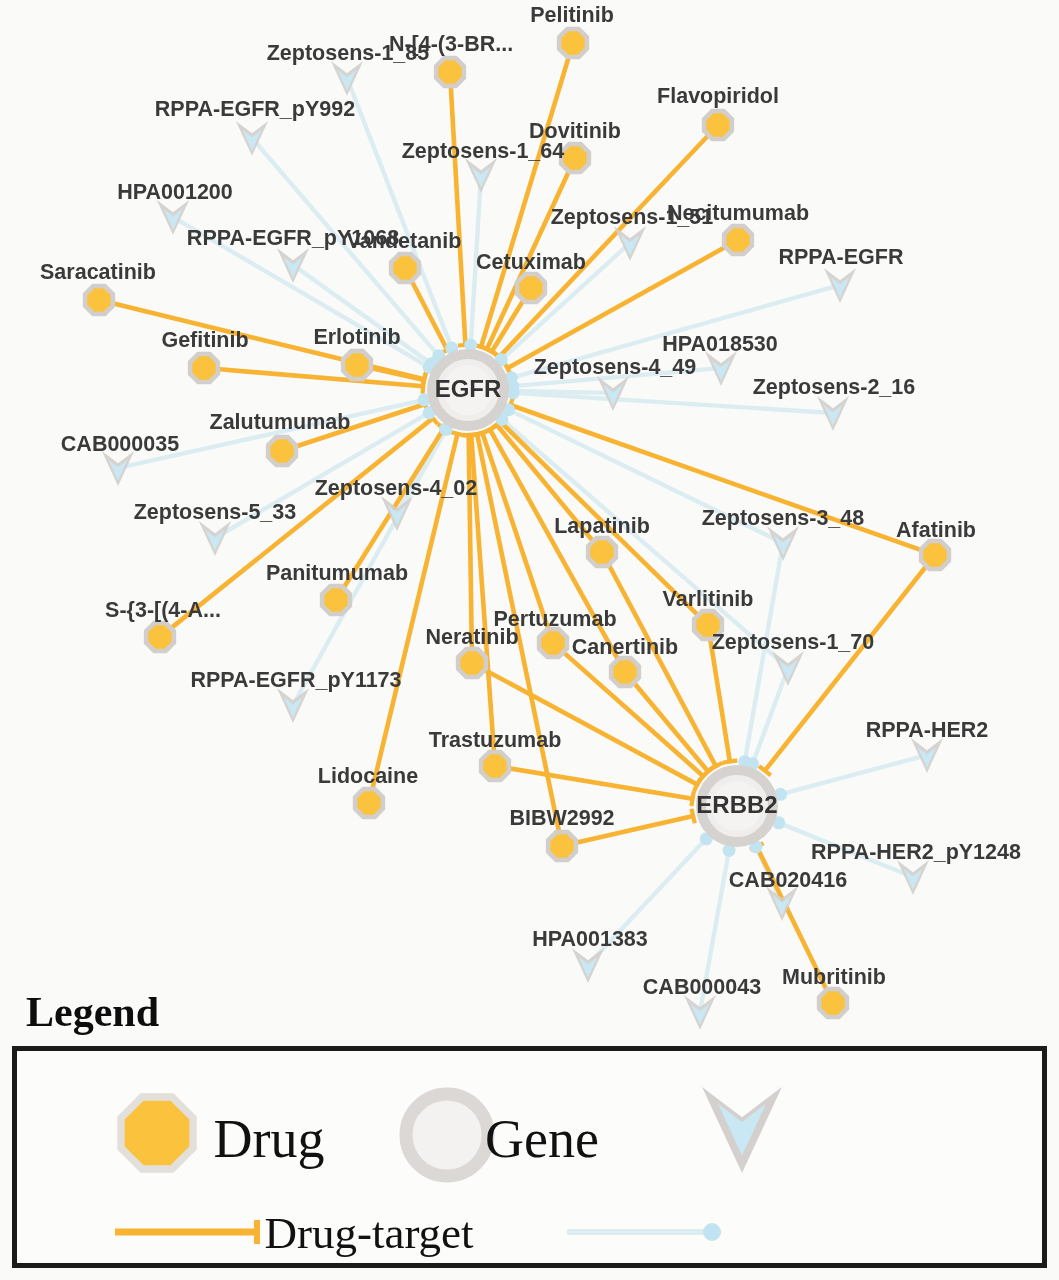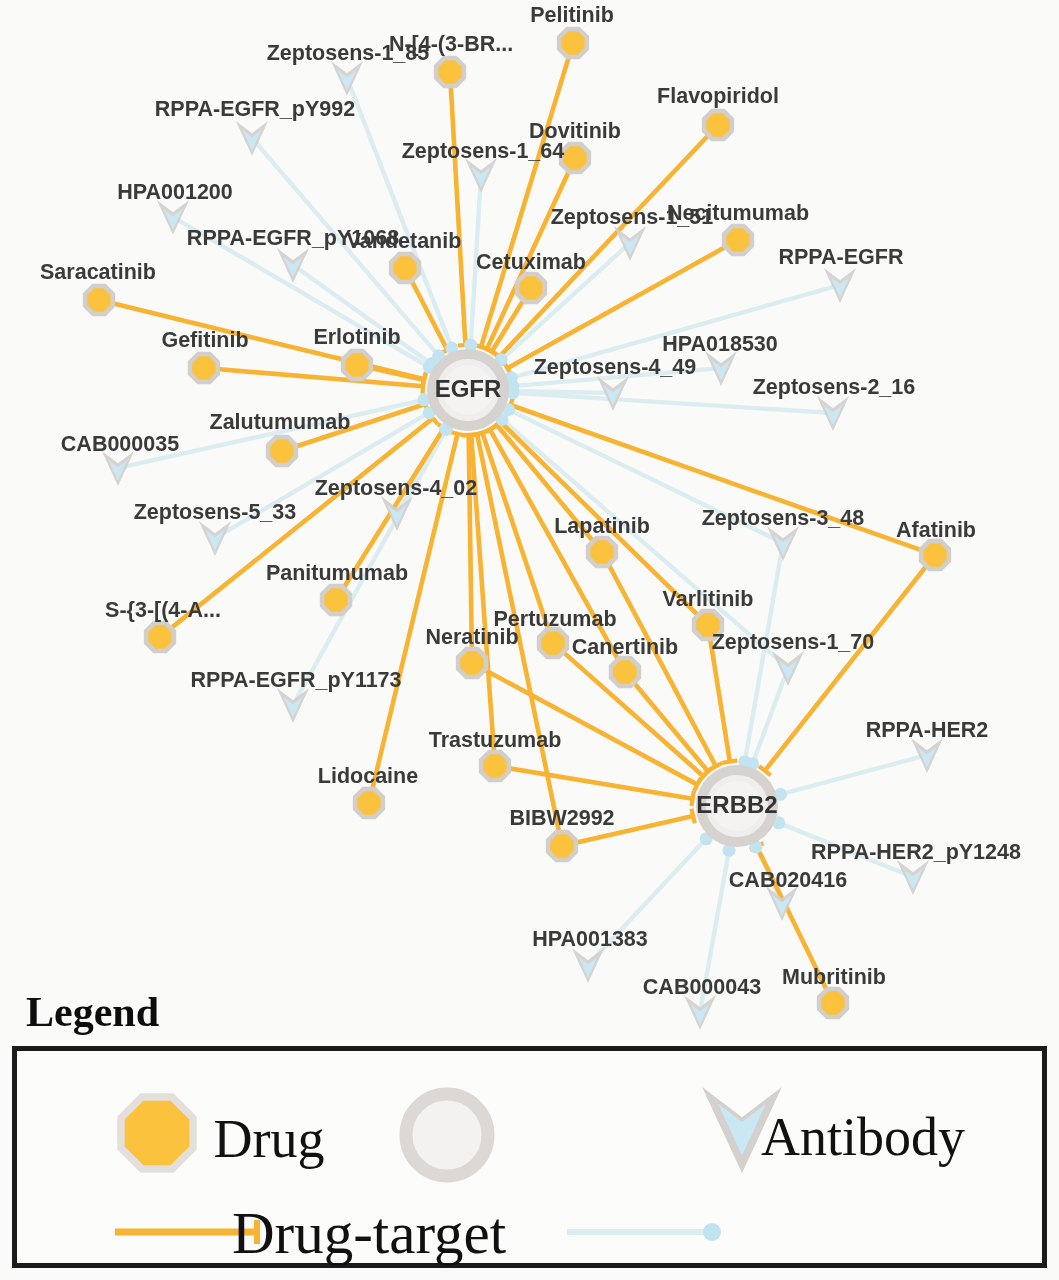--- a/index.html
+++ b/index.html
@@ -6,21 +6,21 @@
   body{background:#fafaf9;font-family:"Liberation Sans",sans-serif;}
   .canvas{position:relative;width:1059px;height:1280px;background:#fafaf9;overflow:hidden;}
   #graph{position:absolute;left:0;top:0;}
   .legend-title{position:absolute;left:14px;top:988px;font-family:"Liberation Serif",serif;
     font-weight:bold;font-size:42px;color:#0d0d0d;margin-left:12px;}
   .legend-box{position:absolute;left:12px;top:1046px;width:1025px;height:212px;
     border:5px solid #1b1b1b;background:#fcfcfb;}
   .legend-label{position:absolute;transform:translate(-50%,-50%);font-family:"Liberation Serif",serif;
     color:#111;white-space:nowrap;text-align:center;}
   .lg-node{font-size:54px;}
-  .lg-edge{font-size:59px;}
+  .lg-edge{font-size:45px;}
   .lg-glyph{position:absolute;}
 </style>
 </head>
 <body>
 
 <div class="canvas">
   <svg id="graph" width="1059" height="1280">
       <g>
         <line x1="348.4463234725559" y1="81.7293630036152" x2="451.72886093374615" y2="348.0446662093289" stroke="#dcedf2" stroke-width="4.4"></line>
         <line x1="254.60316549382387" y1="141.0370264094612" x2="438.7143881944814" y2="355.8334528935616" stroke="#dcedf2" stroke-width="4.4"></line>
@@ -274,16 +274,16 @@
     <svg class="lg-glyph" style="left:88px;top:166px;" width="180" height="30">
       <line x1="10" y1="15" x2="152" y2="15" stroke="#f7b331" stroke-width="7"></line>
       <line x1="152" y1="3" x2="152" y2="27" stroke="#f7b331" stroke-width="6"></line>
     </svg>
     <svg class="lg-glyph" style="left:540px;top:166px;" width="180" height="30">
       <line x1="10" y1="15" x2="152" y2="15" stroke="#dcedf2" stroke-width="6"></line>
       <circle cx="155" cy="15" r="9" fill="#c2e3f0"></circle>
     </svg>
 
     <div class="legend-label lg-node" style="left:252px;top:88px;">Drug</div>
-    <div class="legend-label lg-node" style="left:846px;top:86px;">Antibody</div>
+    <div class="legend-label lg-node" style="left:525px;top:88px;">Gene</div>
     <div class="legend-label lg-edge" style="left:352px;top:182px;">Drug-target</div>
   </div>
 </div>
 
 </body></html>

